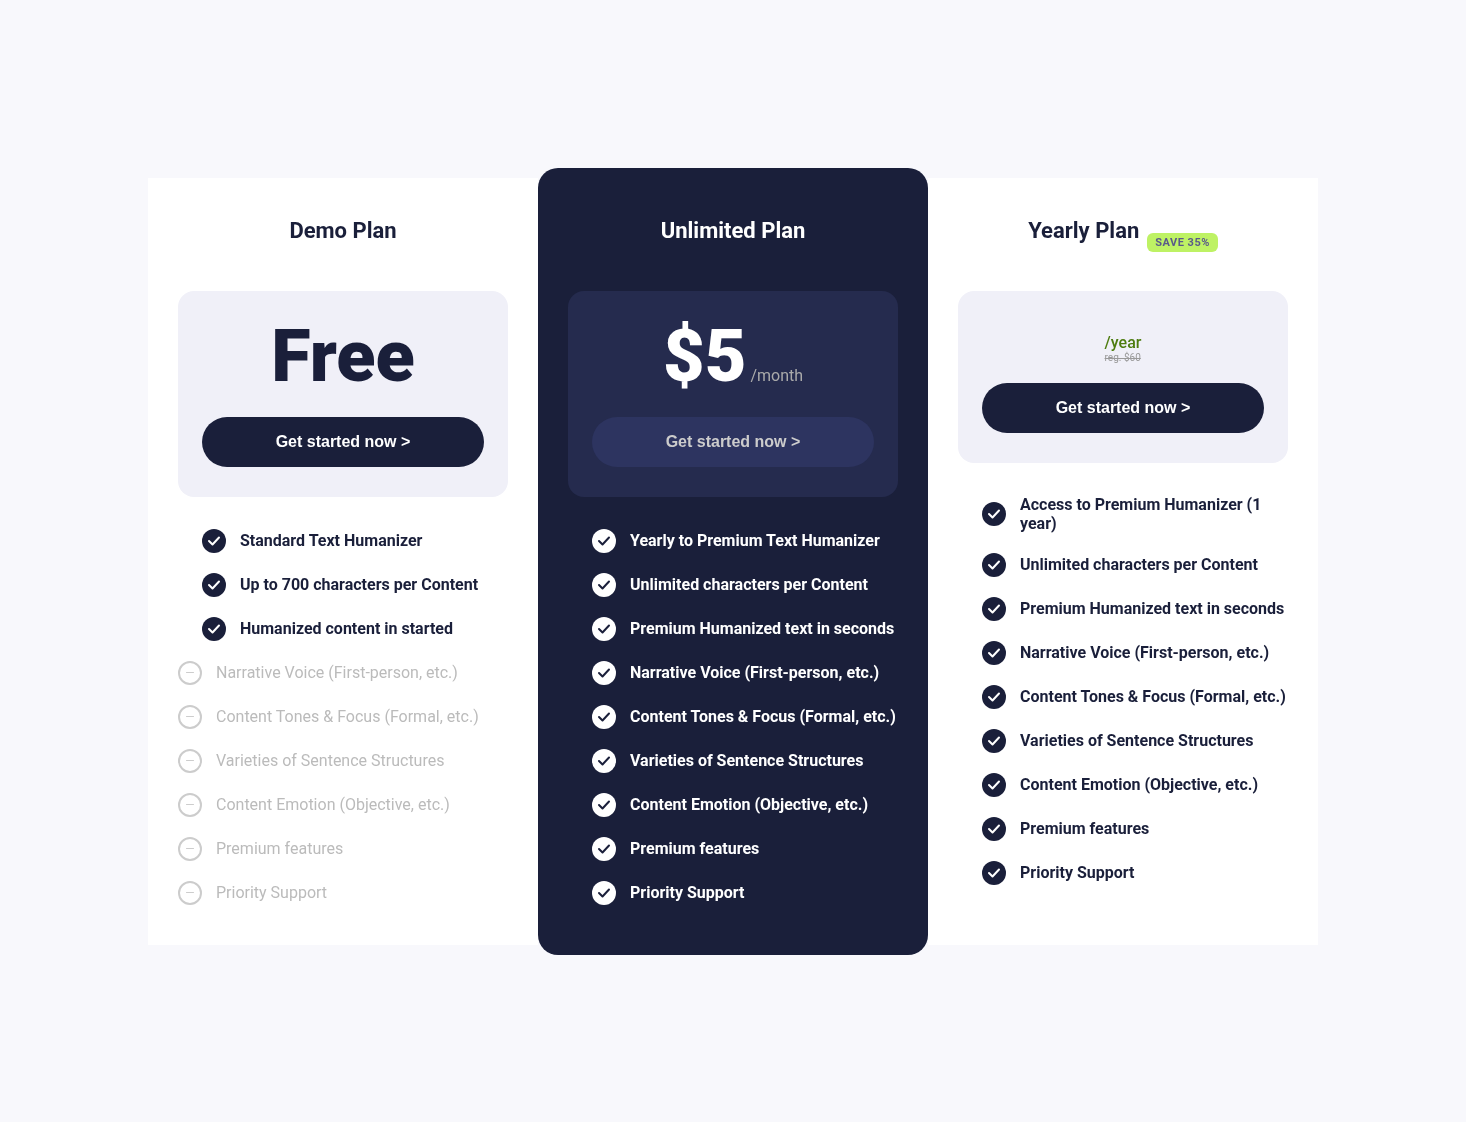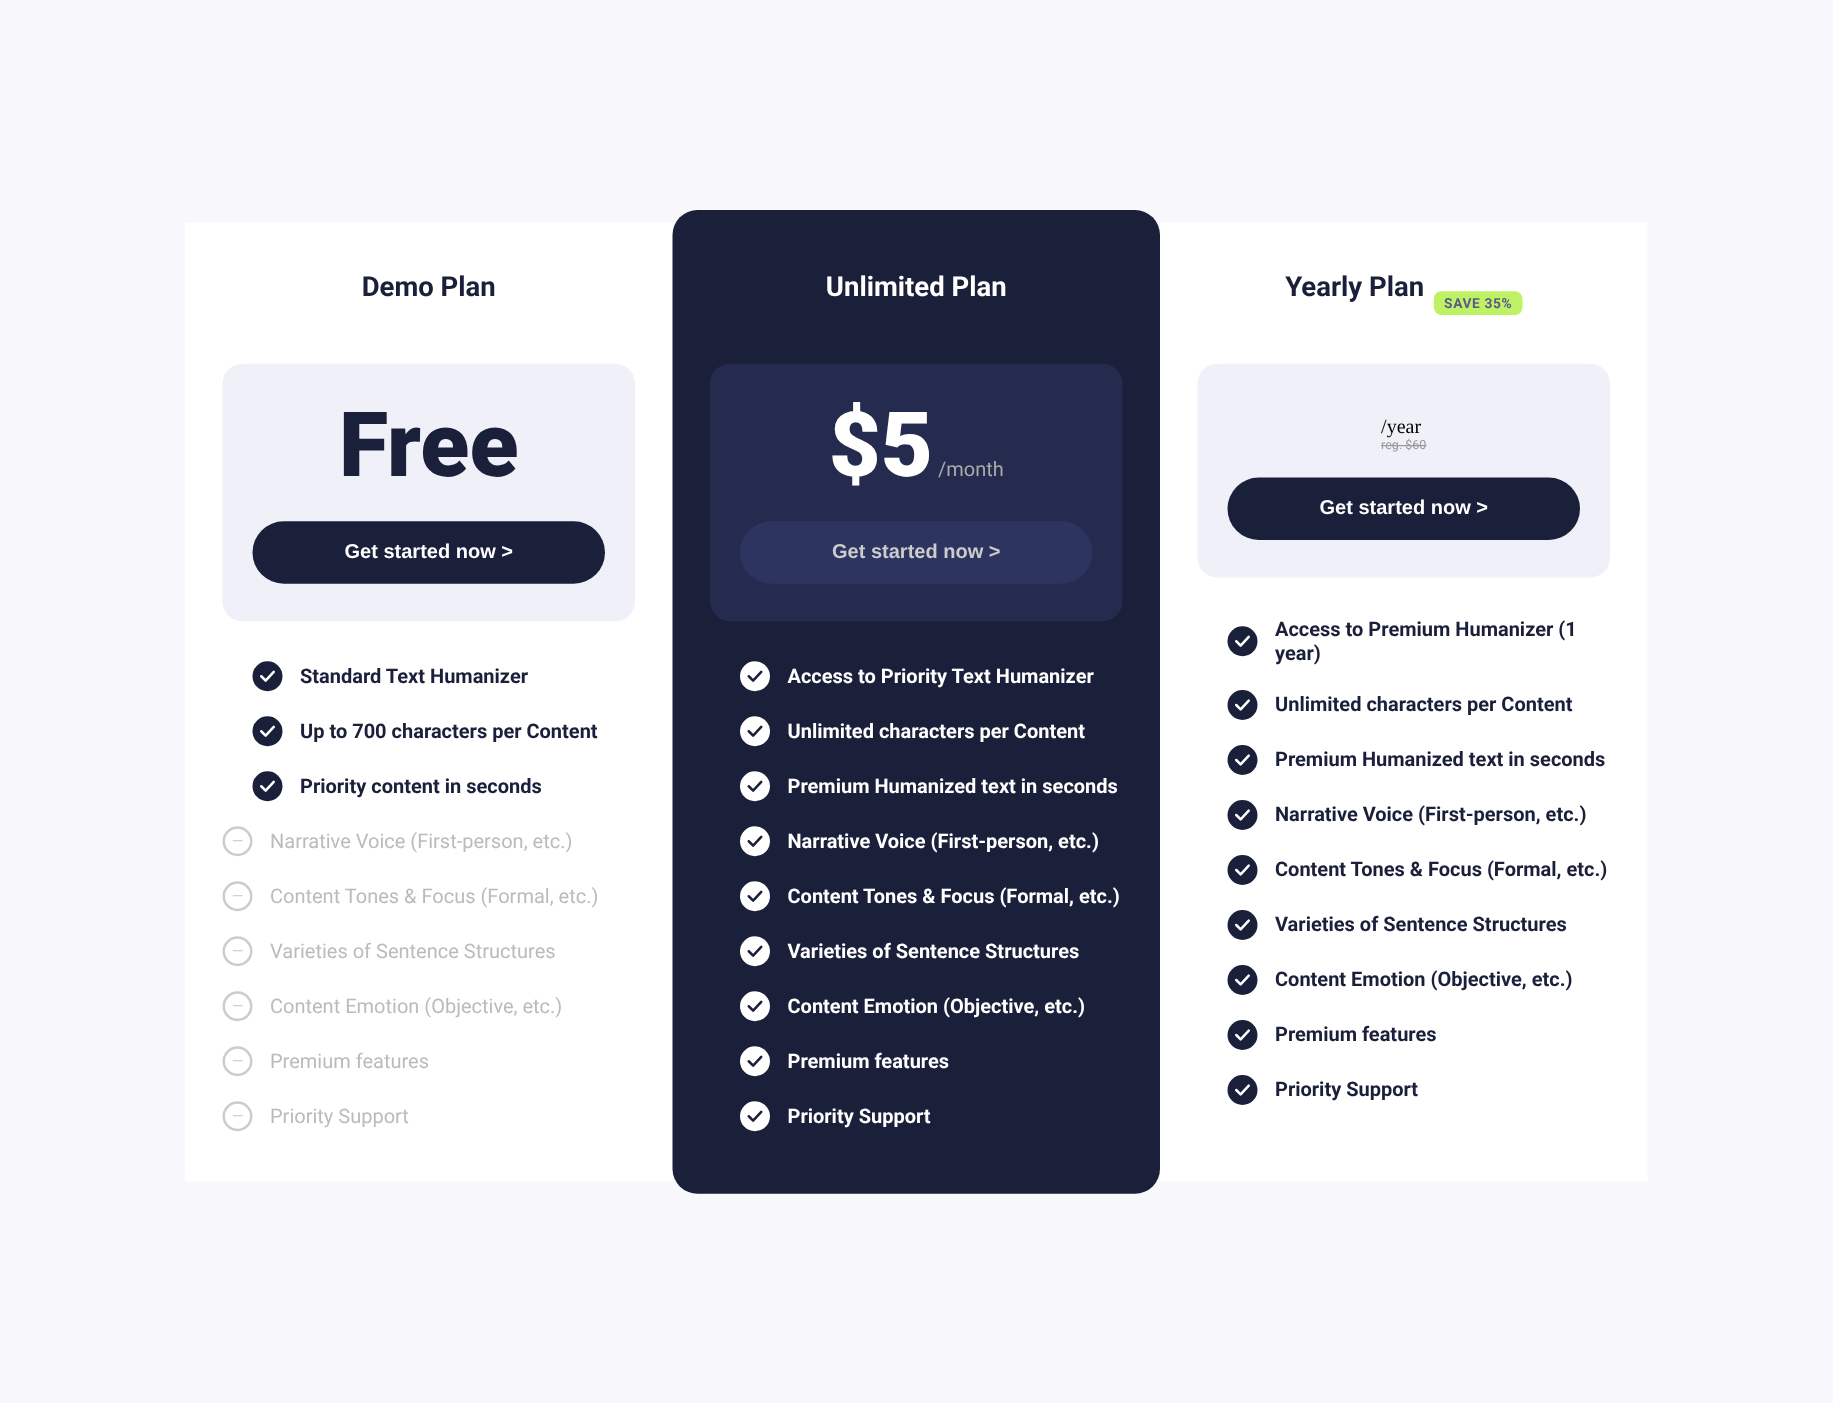--- a/index.html
+++ b/index.html
@@ -97,23 +97,22 @@
       background-clip: text;
     }
     .price-yearly-details {
       display: flex;
       flex-direction: column;
       align-items: flex-start;
       padding-top: 12px;
     }
     .price-yearly-details .per-year {
       font-size: 16px;
-      color: #000000;
+      color: #4d7c0f;
       font-weight: 500;
-      font-family: Liberation Serif, serif;
     }
     .price-yearly-details .reg-price {
       font-size: 10px;
       color: #999;
       text-decoration: line-through;
     }
     .cta-button {
       width: 100%;
       padding: 16px 24px;
       border-radius: 50px;
@@ -228,21 +227,21 @@
             </svg>
         </span>
         <span>Up to 700 characters per Content</span>
       </li>
       <li class="feature-item enabled">
         <span class="check-icon">
           <svg viewBox="0 0 14 14" fill="none">
               <path d="M2 7l3.5 3.5L12 3.5" stroke="#fff" stroke-width="2" stroke-linecap="round" stroke-linejoin="round"></path>
             </svg>
         </span>
-        <span>Priority content in seconds</span>
+        <span>Humanized content in started</span>
       </li>
       <li class="feature-item disabled">
         <span class="dash-icon"></span>
         <span>Narrative Voice (First-person, etc.)</span>
       </li>
       <li class="feature-item disabled">
         <span class="dash-icon"></span>
         <span>Content Tones &amp; Focus (Formal, etc.)</span>
       </li>
       <li class="feature-item disabled">
@@ -275,21 +274,21 @@
       </div>
       <button class="cta-button secondary">Get started now &gt;</button>
     </div>
     <ul class="features-list">
       <li class="feature-item enabled light">
         <span class="check-icon light">
           <svg viewBox="0 0 14 14" fill="none">
               <path d="M2 7l3.5 3.5L12 3.5" stroke="#1a1f3a" stroke-width="2" stroke-linecap="round" stroke-linejoin="round"></path>
             </svg>
         </span>
-        <span>Access to Priority Text Humanizer</span>
+        <span>Yearly to Premium Text Humanizer</span>
       </li>
       <li class="feature-item enabled light">
         <span class="check-icon light">
           <svg viewBox="0 0 14 14" fill="none">
               <path d="M2 7l3.5 3.5L12 3.5" stroke="#1a1f3a" stroke-width="2" stroke-linecap="round" stroke-linejoin="round"></path>
             </svg>
         </span>
         <span>Unlimited characters per Content</span>
       </li>
       <li class="feature-item enabled light">

